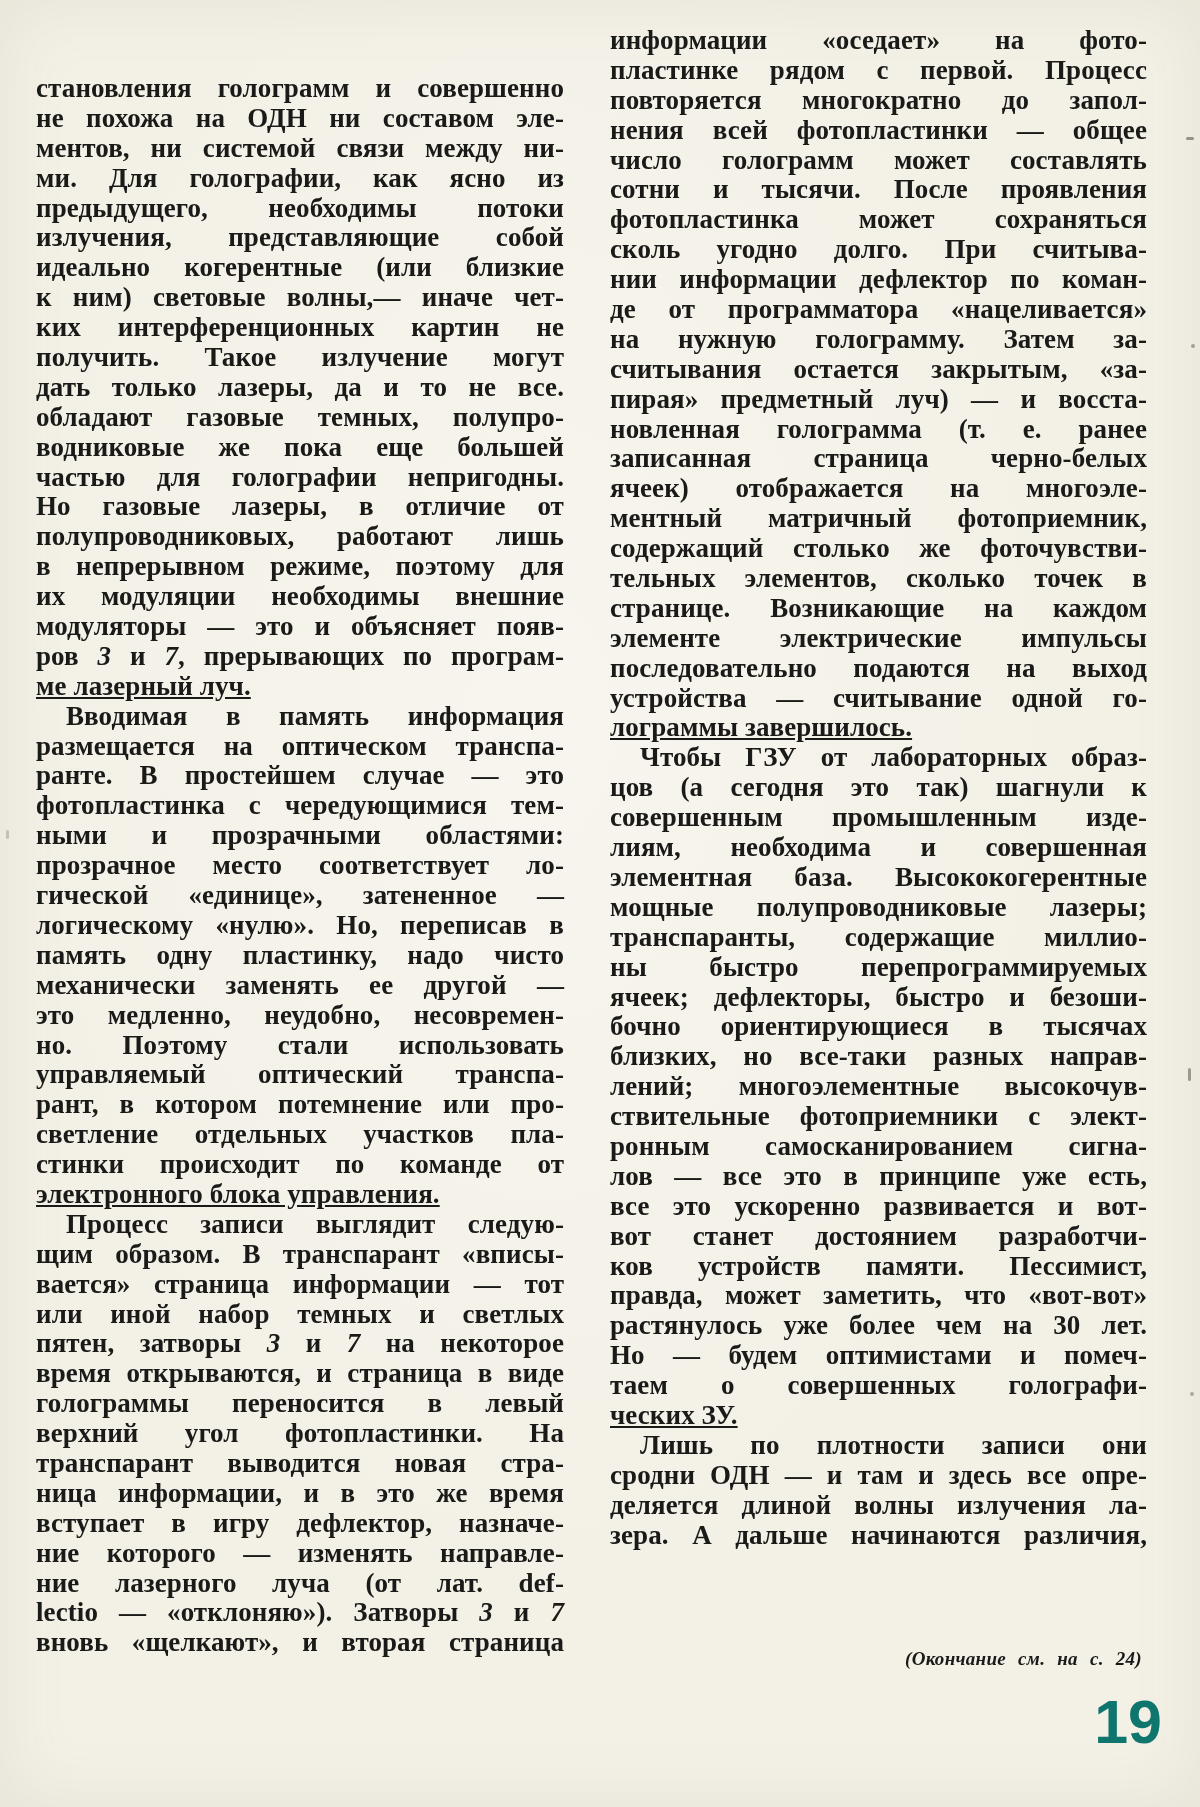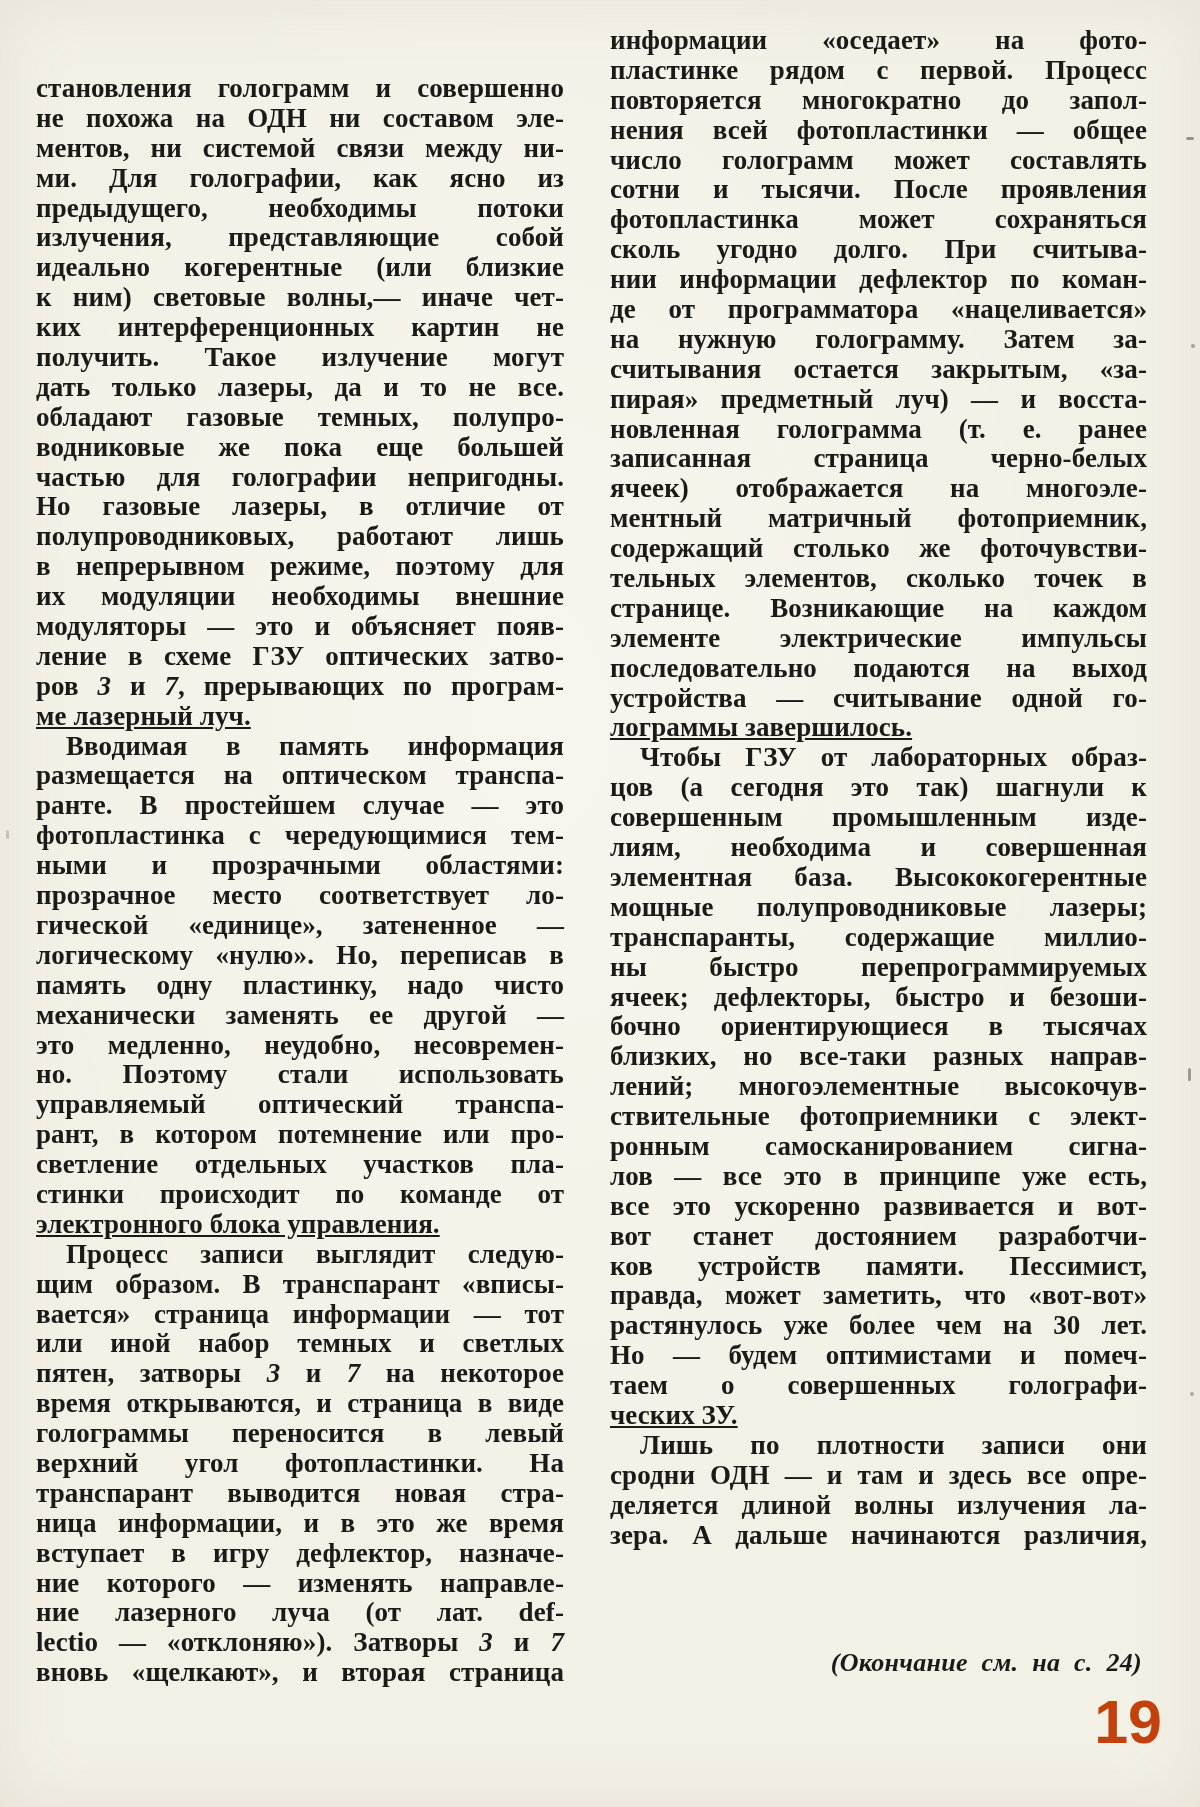--- a/index.html
+++ b/index.html
@@ -39,36 +39,36 @@
     height: 29.9px;
     overflow: visible;
   }
   .line.endline { text-align-last: left; text-decoration: underline; }
   .line.indent  { text-indent: 30px; }
   .line i { font-style: italic; }
   .footer-note {
     position: absolute;
     top: 1648px;
     right: 58px;
-    font-size: 26px;
+    font-size: 19px;
     font-style: italic;
     font-weight: 700;
     word-spacing: 7px;
     letter-spacing: 0.3px;
   }
   .page-number {
     position: absolute;
     top: 1692px;
     right: 38px;
     font-family: "Liberation Sans", sans-serif;
     font-weight: 700;
     font-size: 61px;
     line-height: 1;
     letter-spacing: 0px;
-    color: #c2410c;
+    color: #0f766e;
   }
   .speck {
     position: absolute;
     background: #4b483e;
     border-radius: 2px;
   }
   .speck.s1 { top: 137px;  left: 1186px; width: 8px; height: 3px; opacity: 0.55; }
   .speck.s2 { top: 344px;  left: 1191px; width: 4px; height: 4px; opacity: 0.45; }
   .speck.s3 { top: 1068px; left: 1188px; width: 3px; height: 13px; opacity: 0.5; }
   .speck.s4 { top: 1392px; left: 1190px; width: 4px; height: 4px; opacity: 0.4; }
@@ -92,21 +92,20 @@
     <div class="line">получить. Такое излучение могут</div>
     <div class="line">дать только лазеры, да и то не все.</div>
     <div class="line">обладают газовые темных, полупро-</div>
     <div class="line">водниковые же пока еще большей</div>
     <div class="line">частью для голографии непригодны.</div>
     <div class="line">Но газовые лазеры, в отличие от</div>
     <div class="line">полупроводниковых, работают лишь</div>
     <div class="line">в непрерывном режиме, поэтому для</div>
     <div class="line">их модуляции необходимы внешние</div>
     <div class="line">модуляторы — это и объясняет появ-</div>
-    <div class="line">ление в схеме ГЗУ оптических затво-</div>
     <div class="line">ров <i>3</i> и <i>7</i>, прерывающих по програм-</div>
     <div class="line endline">ме лазерный луч.</div>
     <div class="line indent">Вводимая в память информация</div>
     <div class="line">размещается на оптическом транспа-</div>
     <div class="line">ранте. В простейшем случае — это</div>
     <div class="line">фотопластинка с чередующимися тем-</div>
     <div class="line">ными и прозрачными областями:</div>
     <div class="line">прозрачное место соответствует ло-</div>
     <div class="line">гической «единице», затененное —</div>
     <div class="line">логическому «нулю». Но, переписав в</div>

